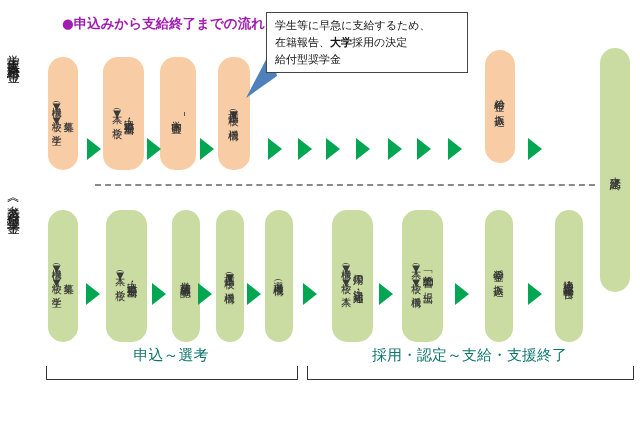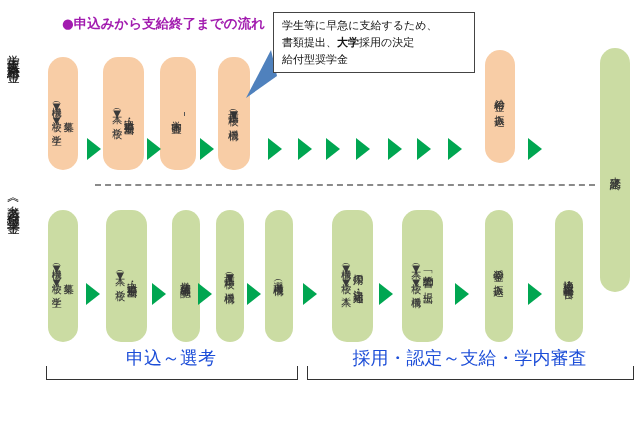--- a/index.html
+++ b/index.html
@@ -13,39 +13,39 @@
   .peach{background:#F8CDA6;}
   .green{background:#CBDCA3;}
   .v{writing-mode:vertical-rl;text-orientation:mixed;font-size:10.5px;color:#333;
      letter-spacing:1px;line-height:1.15;}
   .sub{font-size:10px;color:#3a3a3a;}
   .sideline{border-right:1px solid #555;padding-right:1px;}
   .endv{font-size:11.5px;color:#333;}
   .arrow{position:absolute;width:0;height:0;border-top:11px solid transparent;
          border-bottom:11px solid transparent;border-left:14px solid #00A651;}
   .dash{position:absolute;left:95px;top:184px;width:500px;border-top:2px dashed #8a8a8a;}
-  .callout{position:absolute;left:273px;top:12px;width:184px;background:#fff;
+  .callout{position:absolute;left:266px;top:12px;width:184px;background:#fff;
            border:1px solid #444;font-size:11px;line-height:1.55;padding:4px 8px;
            color:#111;z-index:2;}
   .callout b{font-weight:bold;}
   .pointer{position:absolute;left:243px;top:50px;z-index:1;}
   .bracket{position:absolute;top:366px;height:13px;border-left:1.5px solid #333;
            border-right:1.5px solid #333;border-bottom:1.5px solid #333;}
-  .bracket-label{position:absolute;top:346px;font-size:18px;color:#1d4ed8;text-align:center;}
+  .bracket-label{position:absolute;top:346px;font-size:15px;color:#0f766e;text-align:center;}
 </style>
 </head>
 <body>
 
 <div class="stage">
 
   <div class="title">●申込みから支給終了までの流れ</div>
 
   <div class="callout">
     <span>学生等に早急に支給するため、</span><br>
-    <span>書類提出、</span><b>大学</b><span>採用の決定</span><br>
+    <span>在籍報告、</span><b>大学</b><span>採用の決定</span><br>
     <span>給付型奨学金</span>
   </div>
   <svg class="pointer" width="34" height="50">
     <polygon points="28,0 34,26 3,48" fill="#4F81BD"></polygon>
   </svg>
 
   <div class="vlabel" style="left:7px;top:44px;height:140px;">学生支援緊急給付金</div>
   <div class="vlabel" style="left:7px;top:193px;height:148px;">《参考》給付型奨学金</div>
 
   <div class="pill peach" style="left:48px;top:57px;width:30px;height:113px;">
@@ -120,16 +120,16 @@
   <div class="arrow" style="left:152px;top:283px;"></div>
   <div class="arrow" style="left:198px;top:283px;"></div>
   <div class="arrow" style="left:247px;top:283px;"></div>
   <div class="arrow" style="left:303px;top:283px;"></div>
   <div class="arrow" style="left:379px;top:283px;"></div>
   <div class="arrow" style="left:455px;top:283px;"></div>
   <div class="arrow" style="left:528px;top:283px;"></div>
 
   <div class="bracket-label" style="left:46px;width:250px;">申込～選考</div>
   <div class="bracket" style="left:46px;width:250px;"></div>
-  <div class="bracket-label" style="left:307px;width:325px;">採用・認定～支給・学内審査</div>
+  <div class="bracket-label" style="left:307px;width:325px;">採用・認定～支給・支援終了</div>
   <div class="bracket" style="left:307px;width:325px;"></div>
 
 </div>
 
 </body></html>

